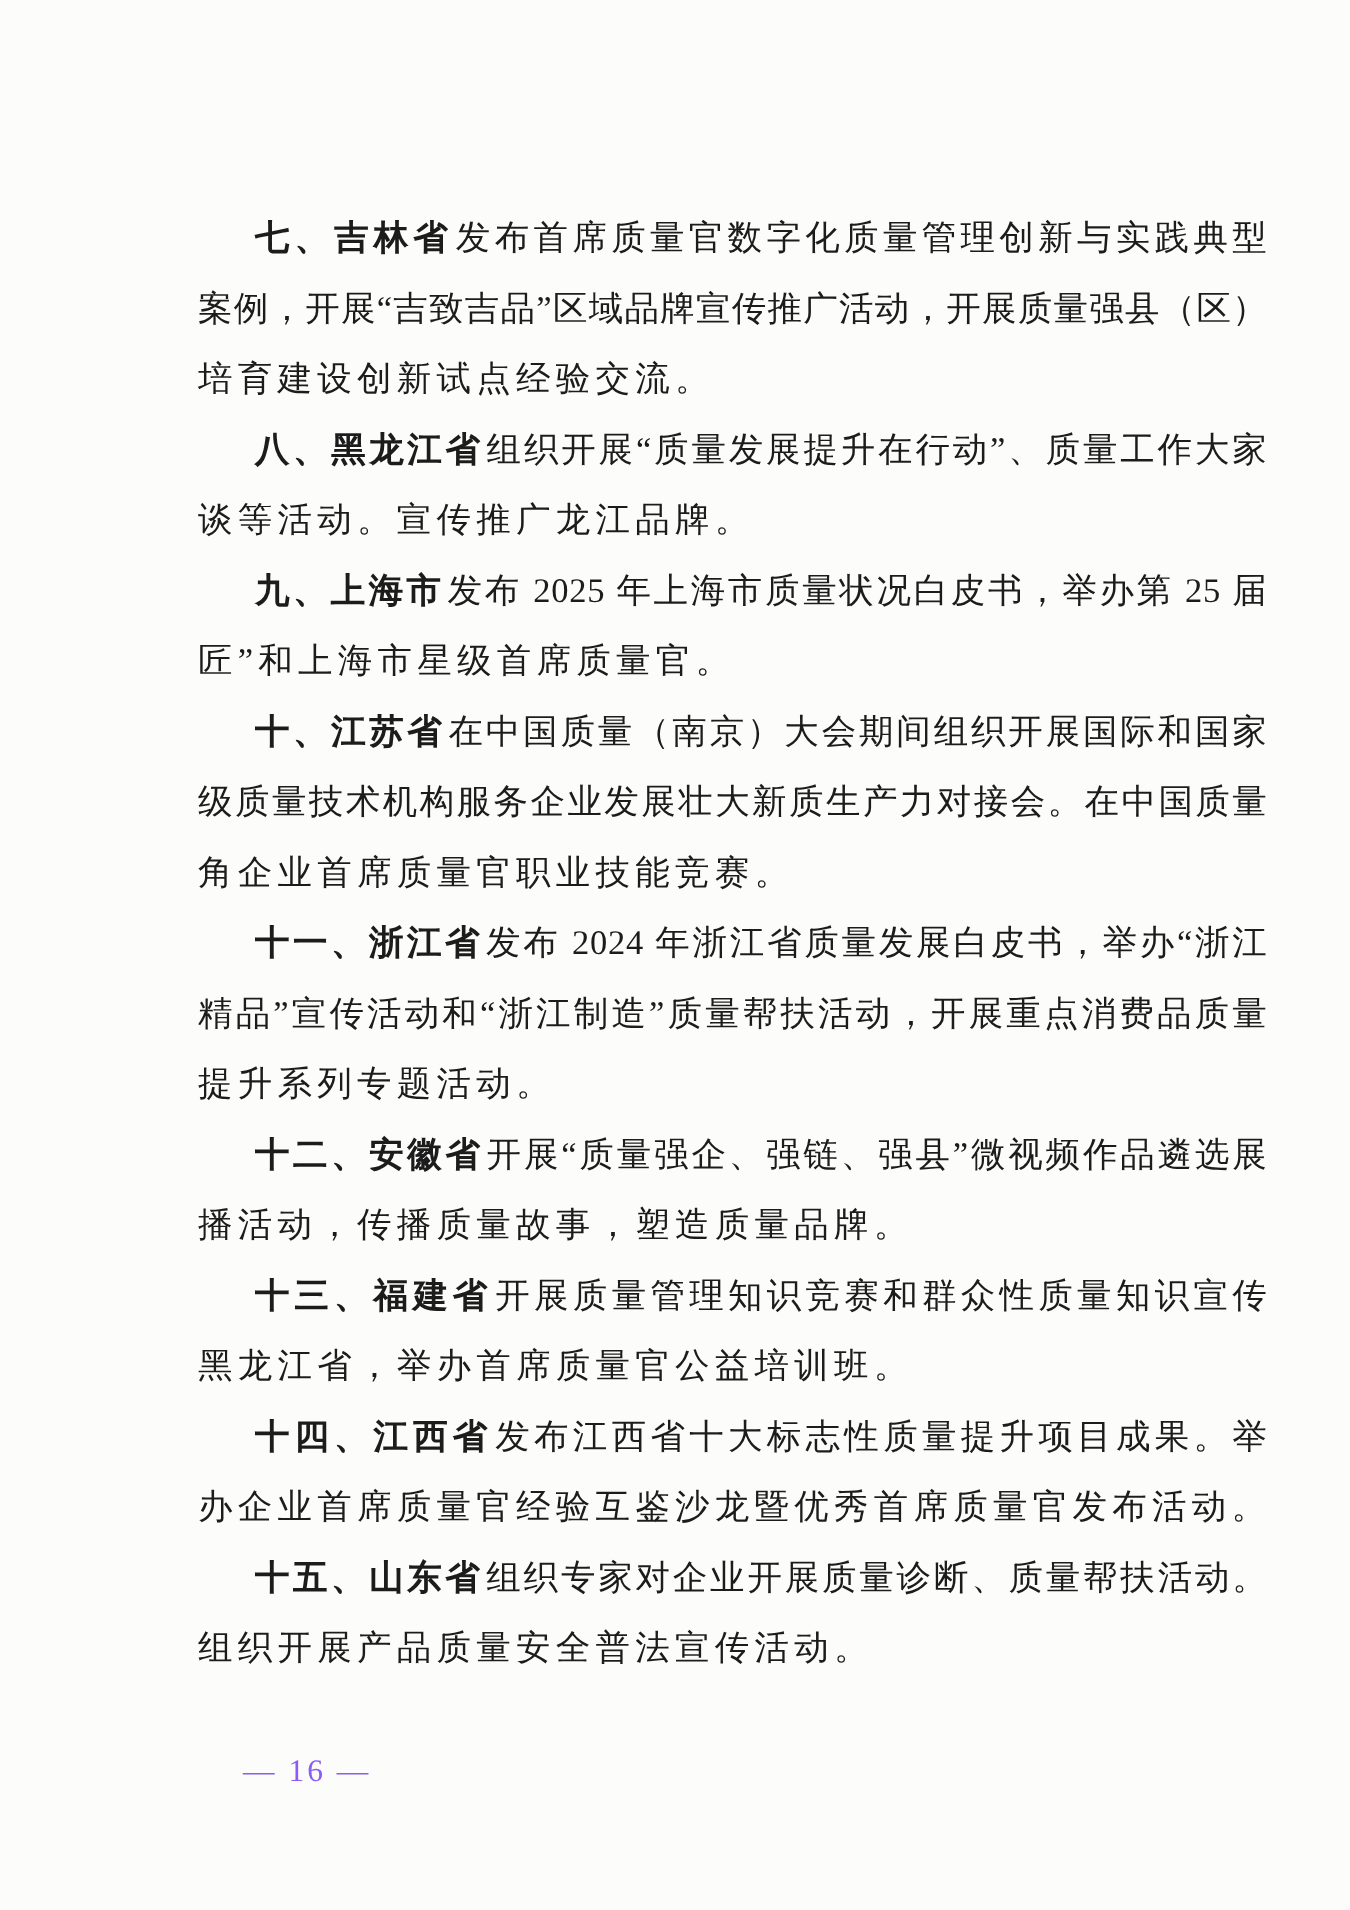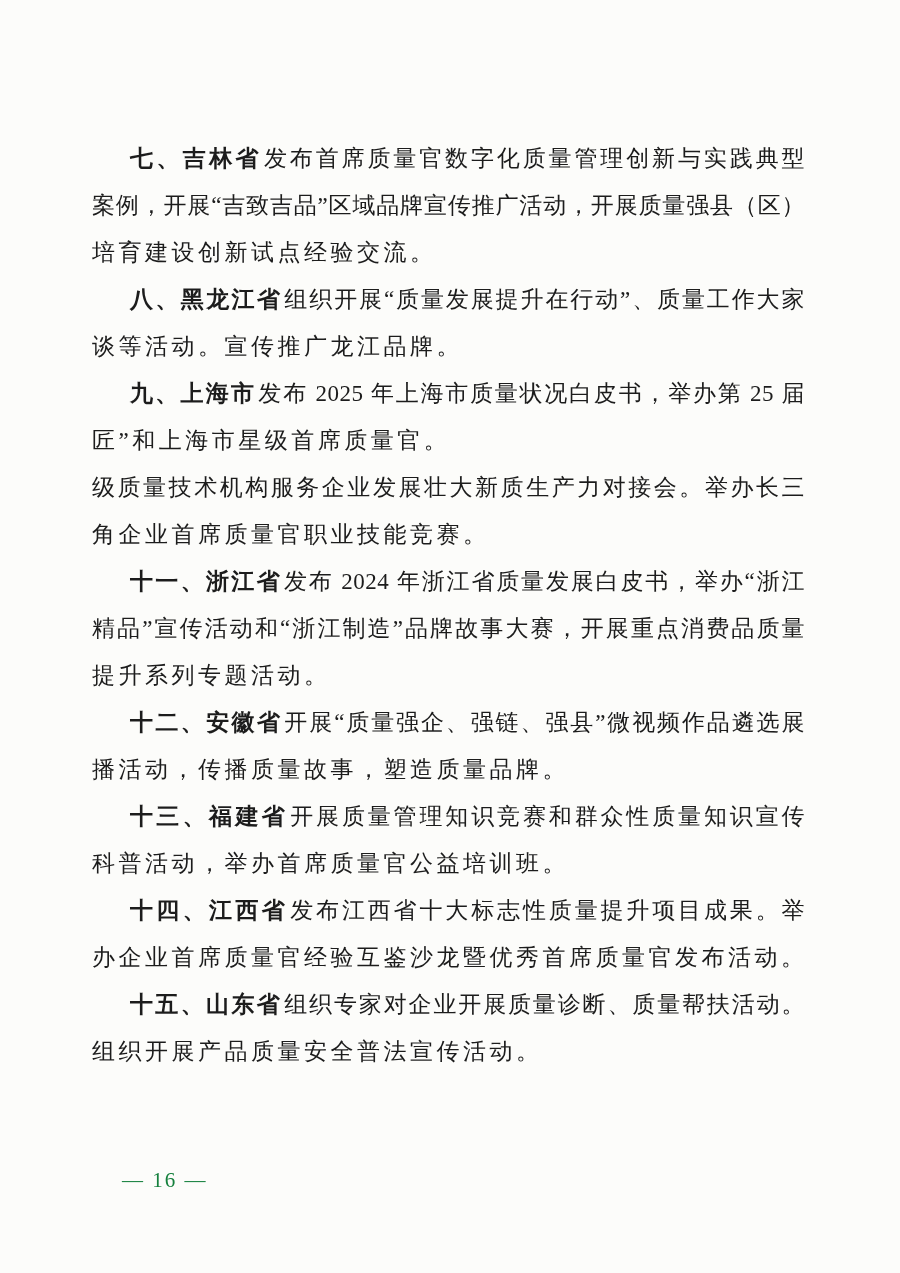--- a/index.html
+++ b/index.html
@@ -11,20 +11,21 @@
     height: 1273px;
     background: #fcfcfa;
     position: relative;
     overflow: hidden;
     font-family: "Liberation Serif", "DejaVu Serif", serif;
     color: #1c1c1c;
   }
   .page {
     position: absolute;
     inset: 0;
+    margin-left: 40px;
   }
   .content {
     position: absolute;
     left: 92px;
     top: 135px;
     width: 713px;
   }
   .para {
     margin: 0;
     padding: 0;
@@ -53,21 +54,21 @@
     letter-spacing: 1px;
     padding-right: 2px;
   }
   .footer {
     position: absolute;
     left: 122px;
     top: 1166px;
     font-size: 21px;
     line-height: 28px;
     letter-spacing: 2px;
-    color: #15803d;
+    color: #8b5cf6;
   }
 </style>
 </head>
 <body>
 
 <div class="page">
   <div class="content">
       <div class="para">
         <div class="line first"><span class="lead">七、吉林省</span>发布首席质量官数字化质量管理创新与实践典型</div>
         <div class="line">案例，开展“吉致吉品”区域品牌宣传推广活动，开展质量强县（区）</div>
@@ -75,35 +76,36 @@
       </div>
       <div class="para">
         <div class="line first"><span class="lead">八、黑龙江省</span>组织开展“质量发展提升在行动”、质量工作大家</div>
         <div class="line last">谈等活动。宣传推广龙江品牌。</div>
       </div>
       <div class="para">
         <div class="line first"><span class="lead">九、上海市</span>发布 2025 年上海市质量状况白皮书，举办第 25 届</div>
         <div class="line last">匠”和上海市星级首席质量官。</div>
       </div>
       <div class="para">
-        <div class="line">级质量技术机构服务企业发展壮大新质生产力对接会。举办长三</div>
+        <div class="line first"><span class="lead">十、江苏省</span>在中国质量（南京）大会期间组织开展国际和国家</div>
+        <div class="line">级质量技术机构服务企业发展壮大新质生产力对接会。在中国质量</div>
         <div class="line last">角企业首席质量官职业技能竞赛。</div>
       </div>
       <div class="para">
         <div class="line first"><span class="lead">十一、浙江省</span>发布 2024 年浙江省质量发展白皮书，举办“浙江</div>
-        <div class="line">精品”宣传活动和“浙江制造”品牌故事大赛，开展重点消费品质量</div>
+        <div class="line">精品”宣传活动和“浙江制造”质量帮扶活动，开展重点消费品质量</div>
         <div class="line last">提升系列专题活动。</div>
       </div>
       <div class="para">
         <div class="line first"><span class="lead">十二、安徽省</span>开展“质量强企、强链、强县”微视频作品遴选展</div>
         <div class="line last">播活动，传播质量故事，塑造质量品牌。</div>
       </div>
       <div class="para">
         <div class="line first"><span class="lead">十三、福建省</span>开展质量管理知识竞赛和群众性质量知识宣传</div>
-        <div class="line last">科普活动，举办首席质量官公益培训班。</div>
+        <div class="line last">黑龙江省，举办首席质量官公益培训班。</div>
       </div>
       <div class="para">
         <div class="line first"><span class="lead">十四、江西省</span>发布江西省十大标志性质量提升项目成果。举</div>
         <div class="line last">办企业首席质量官经验互鉴沙龙暨优秀首席质量官发布活动。</div>
       </div>
       <div class="para">
         <div class="line first"><span class="lead">十五、山东省</span>组织专家对企业开展质量诊断、质量帮扶活动。</div>
         <div class="line last">组织开展产品质量安全普法宣传活动。</div>
       </div>
     </div>

